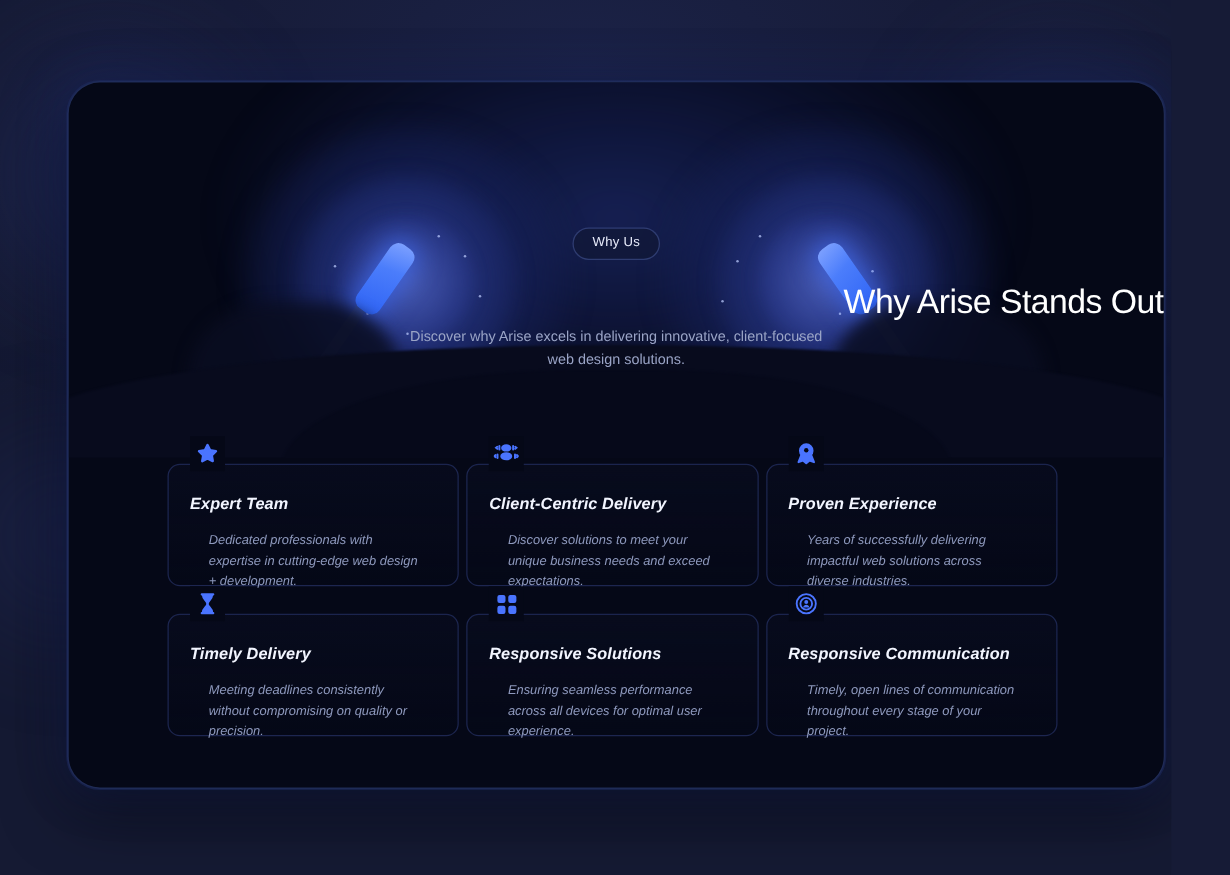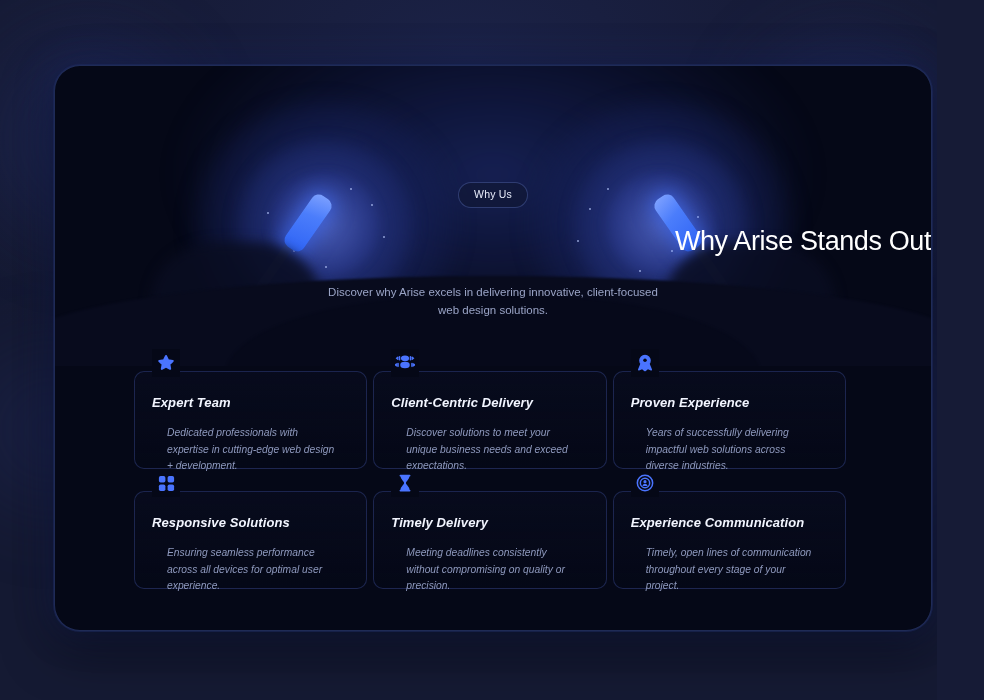--- a/index.html
+++ b/index.html
@@ -175,21 +175,21 @@
   .hero-title {
     margin: 18px 0 0;
     font-size: 27px;
     font-weight: 400;
     letter-spacing: -.4px;
     color: #ffffff;
     line-height: 1.12;
     text-align: right;
   }
   .hero-sub {
-    margin: 27px auto 0;
+    margin: 5px auto 0;
     width: 340px;
     font-size: 11.5px;
     line-height: 1.62;
     color: #9aa4c6;
   }
 
   
   .grid {
     position: absolute;
     left: 79px;
@@ -348,59 +348,59 @@
         </div>
         <div class="card-body">
           <h3 class="card-title">Proven Experience</h3>
           <p class="card-desc">Years of successfully delivering impactful web solutions across diverse industries.</p>
         </div>
       </div>
 
       <div class="cell">
         <div class="card"></div>
         <div class="card-icon">
+          <svg width="20" height="20" viewBox="0 0 24 24" fill="none" stroke="#4a74ff" stroke-width="2.1" stroke-linecap="round" stroke-linejoin="round">
+            <path d="M6.5 3h11M6.5 21h11"></path>
+            <path d="M7.6 3.6c0 4.2 4.4 5.4 4.4 8.4 0-3 4.4-4.2 4.4-8.4z" fill="#4a74ff"></path>
+            <path d="M7.6 20.4c0-4.2 4.4-5.4 4.4-8.4 0 3 4.4 4.2 4.4 8.4z" fill="#4a74ff"></path>
+          </svg>
+        </div>
+        <div class="card-body">
+          <h3 class="card-title">Timely Delivery</h3>
+          <p class="card-desc">Meeting deadlines consistently without compromising on quality or precision.</p>
+        </div>
+      </div>
+
+      <div class="cell">
+        <div class="card"></div>
+        <div class="card-icon">
           <svg width="19" height="19" viewBox="0 0 24 24" fill="#4a74ff">
             <rect x="2.4" y="2.4" width="8.2" height="8.2" rx="2.2"></rect>
             <rect x="13.4" y="2.4" width="8.2" height="8.2" rx="2.2"></rect>
             <rect x="2.4" y="13.4" width="8.2" height="8.2" rx="2.2"></rect>
             <rect x="13.4" y="13.4" width="8.2" height="8.2" rx="2.2"></rect>
           </svg>
         </div>
         <div class="card-body">
           <h3 class="card-title">Responsive Solutions</h3>
           <p class="card-desc">Ensuring seamless performance across all devices for optimal user experience.</p>
         </div>
       </div>
 
       <div class="cell">
         <div class="card"></div>
         <div class="card-icon">
-          <svg width="20" height="20" viewBox="0 0 24 24" fill="none" stroke="#4a74ff" stroke-width="2.1" stroke-linecap="round" stroke-linejoin="round">
-            <path d="M6.5 3h11M6.5 21h11"></path>
-            <path d="M7.6 3.6c0 4.2 4.4 5.4 4.4 8.4 0-3 4.4-4.2 4.4-8.4z" fill="#4a74ff"></path>
-            <path d="M7.6 20.4c0-4.2 4.4-5.4 4.4-8.4 0 3 4.4 4.2 4.4 8.4z" fill="#4a74ff"></path>
-          </svg>
-        </div>
-        <div class="card-body">
-          <h3 class="card-title">Timely Delivery</h3>
-          <p class="card-desc">Meeting deadlines consistently without compromising on quality or precision.</p>
-        </div>
-      </div>
-
-      <div class="cell">
-        <div class="card"></div>
-        <div class="card-icon">
           <svg width="20" height="20" viewBox="0 0 24 24" fill="none" stroke="#4a74ff" stroke-width="1.8" stroke-linecap="round">
             <circle cx="12" cy="12" r="9.2"></circle>
             <circle cx="12" cy="12" r="5.6"></circle>
             <circle cx="12" cy="10.4" r="1.9" fill="#4a74ff" stroke="none"></circle>
             <path d="M8.9 15.6c.5-1.8 1.7-2.7 3.1-2.7s2.6.9 3.1 2.7" fill="#4a74ff" stroke="none"></path>
           </svg>
         </div>
         <div class="card-body">
-          <h3 class="card-title">Experience Communication</h3>
+          <h3 class="card-title">Responsive Communication</h3>
           <p class="card-desc">Timely, open lines of communication throughout every stage of your project.</p>
         </div>
       </div>
 
     </div>
   </div>
 </div>
 
 </body></html>

